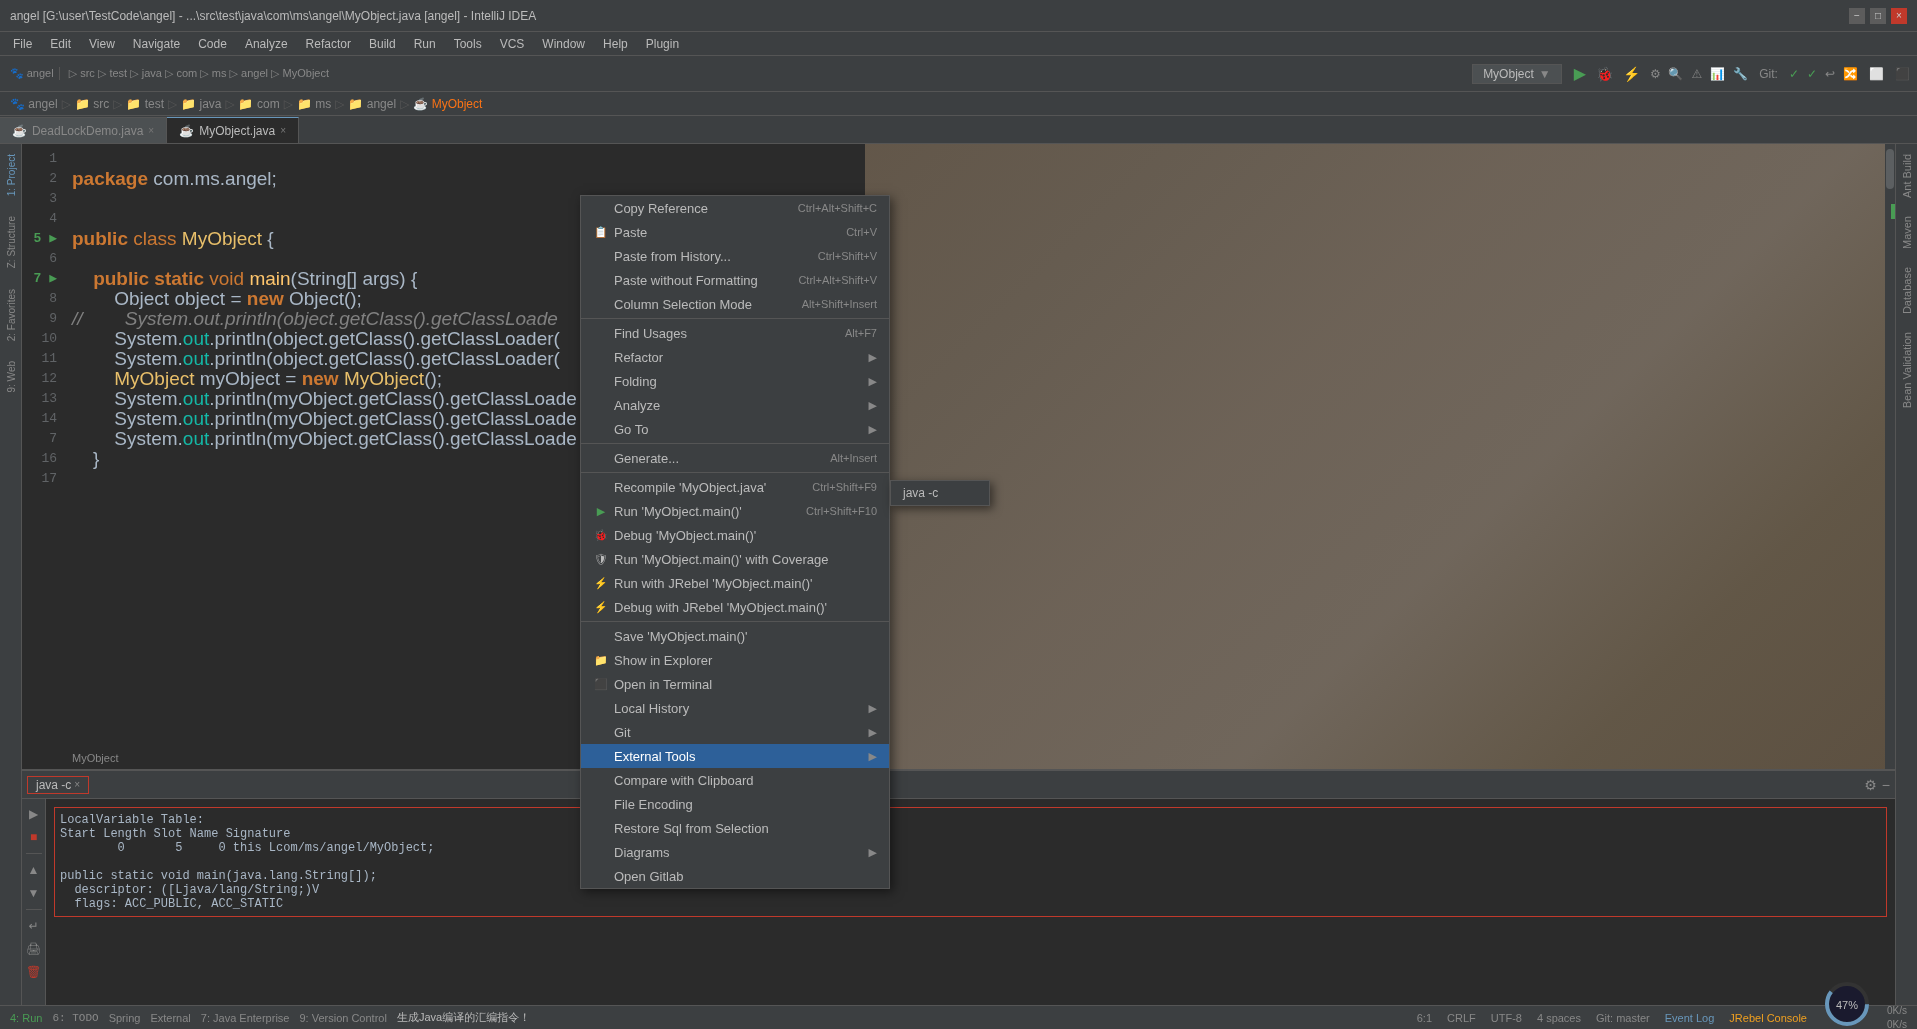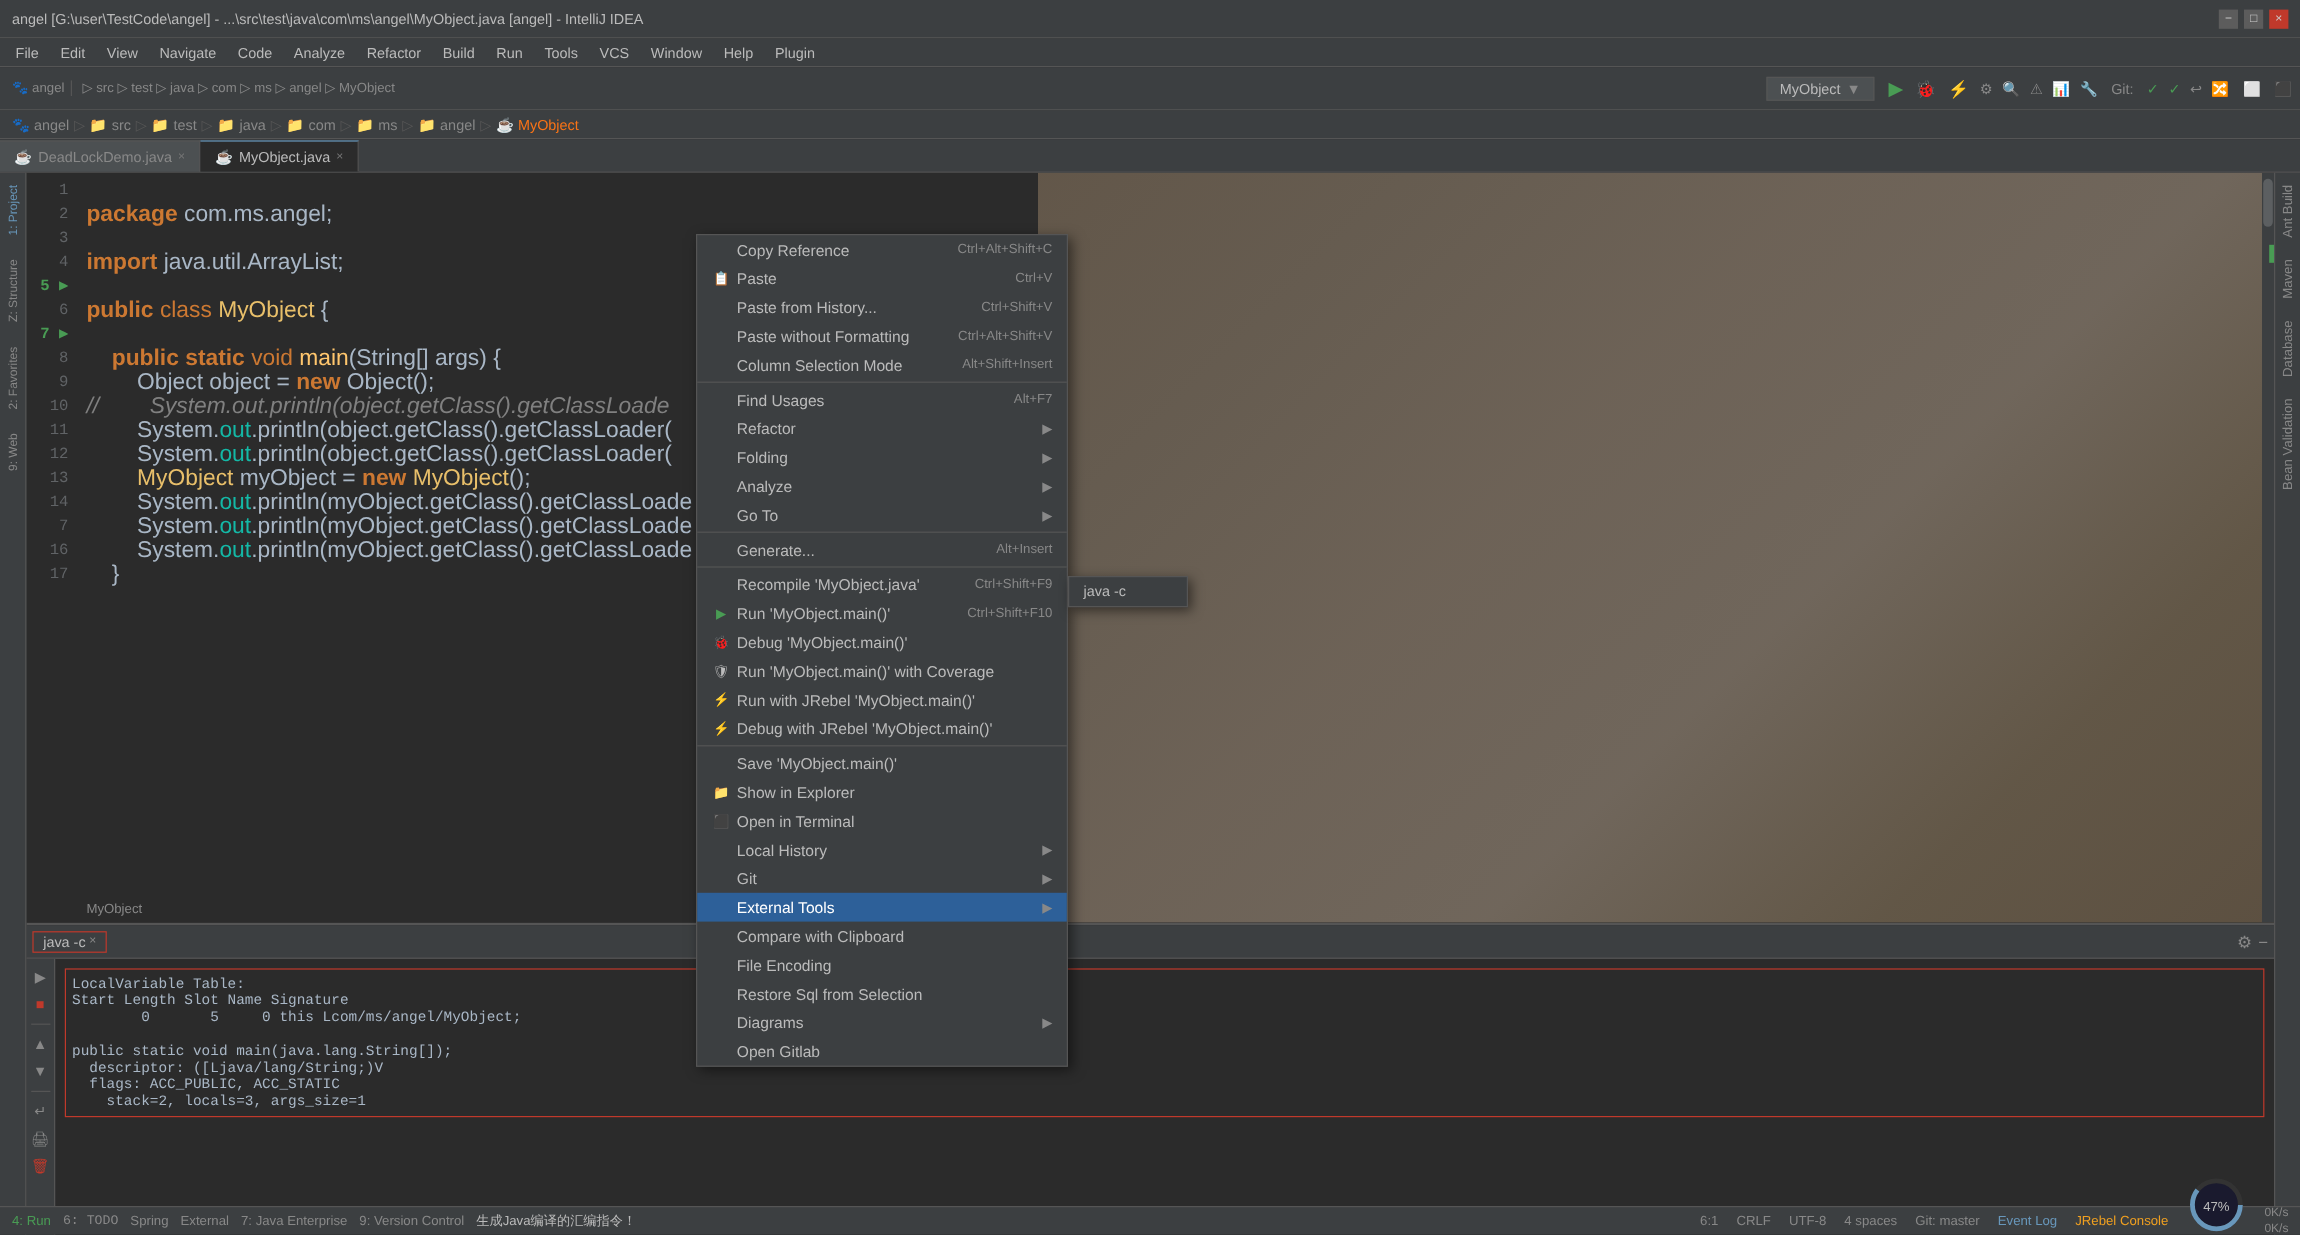--- a/index.html
+++ b/index.html
@@ -460,21 +460,20 @@
         <div>13</div>
         <div>14</div>
         <div>7</div>
         <div>16</div>
         <div>17</div>
       </div>
 
       <div id="code-content">
         <div class="code-line"><span class="kw">package</span> com.ms.angel;</div>
         <div class="code-line">&nbsp;</div>
-        <div class="code-line"><span class="kw">import</span> java.util.ArrayList;</div>
         <div class="code-line">&nbsp;</div>
         <div class="code-line"><span class="kw">public</span> <span class="kw2">class</span> <span class="cls">MyObject</span> {</div>
         <div class="code-line">&nbsp;</div>
         <div class="code-line">&nbsp;&nbsp;&nbsp;&nbsp;<span class="kw">public</span> <span class="kw">static</span> <span class="kw2">void</span> <span class="fn">main</span>(String[] args) {</div>
         <div class="code-line">&nbsp;&nbsp;&nbsp;&nbsp;&nbsp;&nbsp;&nbsp;&nbsp;Object object = <span class="kw">new</span> Object();</div>
         <div class="code-line"><span class="cm">//&nbsp;&nbsp;&nbsp;&nbsp;&nbsp;&nbsp;&nbsp;&nbsp;System.out.println(object.getClass().getClassLoade</span></div>
         <div class="code-line">&nbsp;&nbsp;&nbsp;&nbsp;&nbsp;&nbsp;&nbsp;&nbsp;System.<span class="var">out</span>.println(object.getClass().getClassLoader(</div>
         <div class="code-line">&nbsp;&nbsp;&nbsp;&nbsp;&nbsp;&nbsp;&nbsp;&nbsp;System.<span class="var">out</span>.println(object.getClass().getClassLoader(</div>
         <div class="code-line">&nbsp;&nbsp;&nbsp;&nbsp;&nbsp;&nbsp;&nbsp;&nbsp;<span class="cls">MyObject</span> myObject = <span class="kw">new</span> <span class="cls">MyObject</span>();</div>
         <div class="code-line">&nbsp;&nbsp;&nbsp;&nbsp;&nbsp;&nbsp;&nbsp;&nbsp;System.<span class="var">out</span>.println(myObject.getClass().getClassLoade</div>
@@ -520,21 +519,20 @@
 
       <div id="bottom-content" style="margin-left:24px; padding:5px; font-family:'Courier New', monospace; font-size:12px; color:#a9b7c6; height:calc(260px - 28px);">
         <div style="border:1px solid #c0392b; padding:5px; margin:3px;">
           <div>  LocalVariable Table:</div>
           <div>    Start  Length  Slot  Name   Signature</div>
           <div>&nbsp;&nbsp;&nbsp;&nbsp;&nbsp;&nbsp;&nbsp;&nbsp;0&nbsp;&nbsp;&nbsp;&nbsp;&nbsp;&nbsp; 5&nbsp;&nbsp;&nbsp;&nbsp; 0  this   Lcom/ms/angel/MyObject;</div>
           <div>&nbsp;</div>
           <div>  public static void main(java.lang.String[]);</div>
           <div>&nbsp;&nbsp;descriptor: ([Ljava/lang/String;)V</div>
           <div>&nbsp;&nbsp;flags: ACC_PUBLIC, ACC_STATIC</div>
-          <div>&nbsp;&nbsp;&nbsp;&nbsp;stack=2, locals=3, args_size=1</div>
         </div>
       </div>
     </div>
   </div>
 
   <div id="right-sidebar" style="width:22px; background:#3c3f41; border-left:1px solid #555; display:flex; flex-direction:column; align-items:center; z-index:3;">
     <div class="right-sidebar-tab">Ant Build</div>
     <div class="right-sidebar-tab">Maven</div>
     <div class="right-sidebar-tab">Database</div>
     <div class="right-sidebar-tab">Bean Validation</div>

